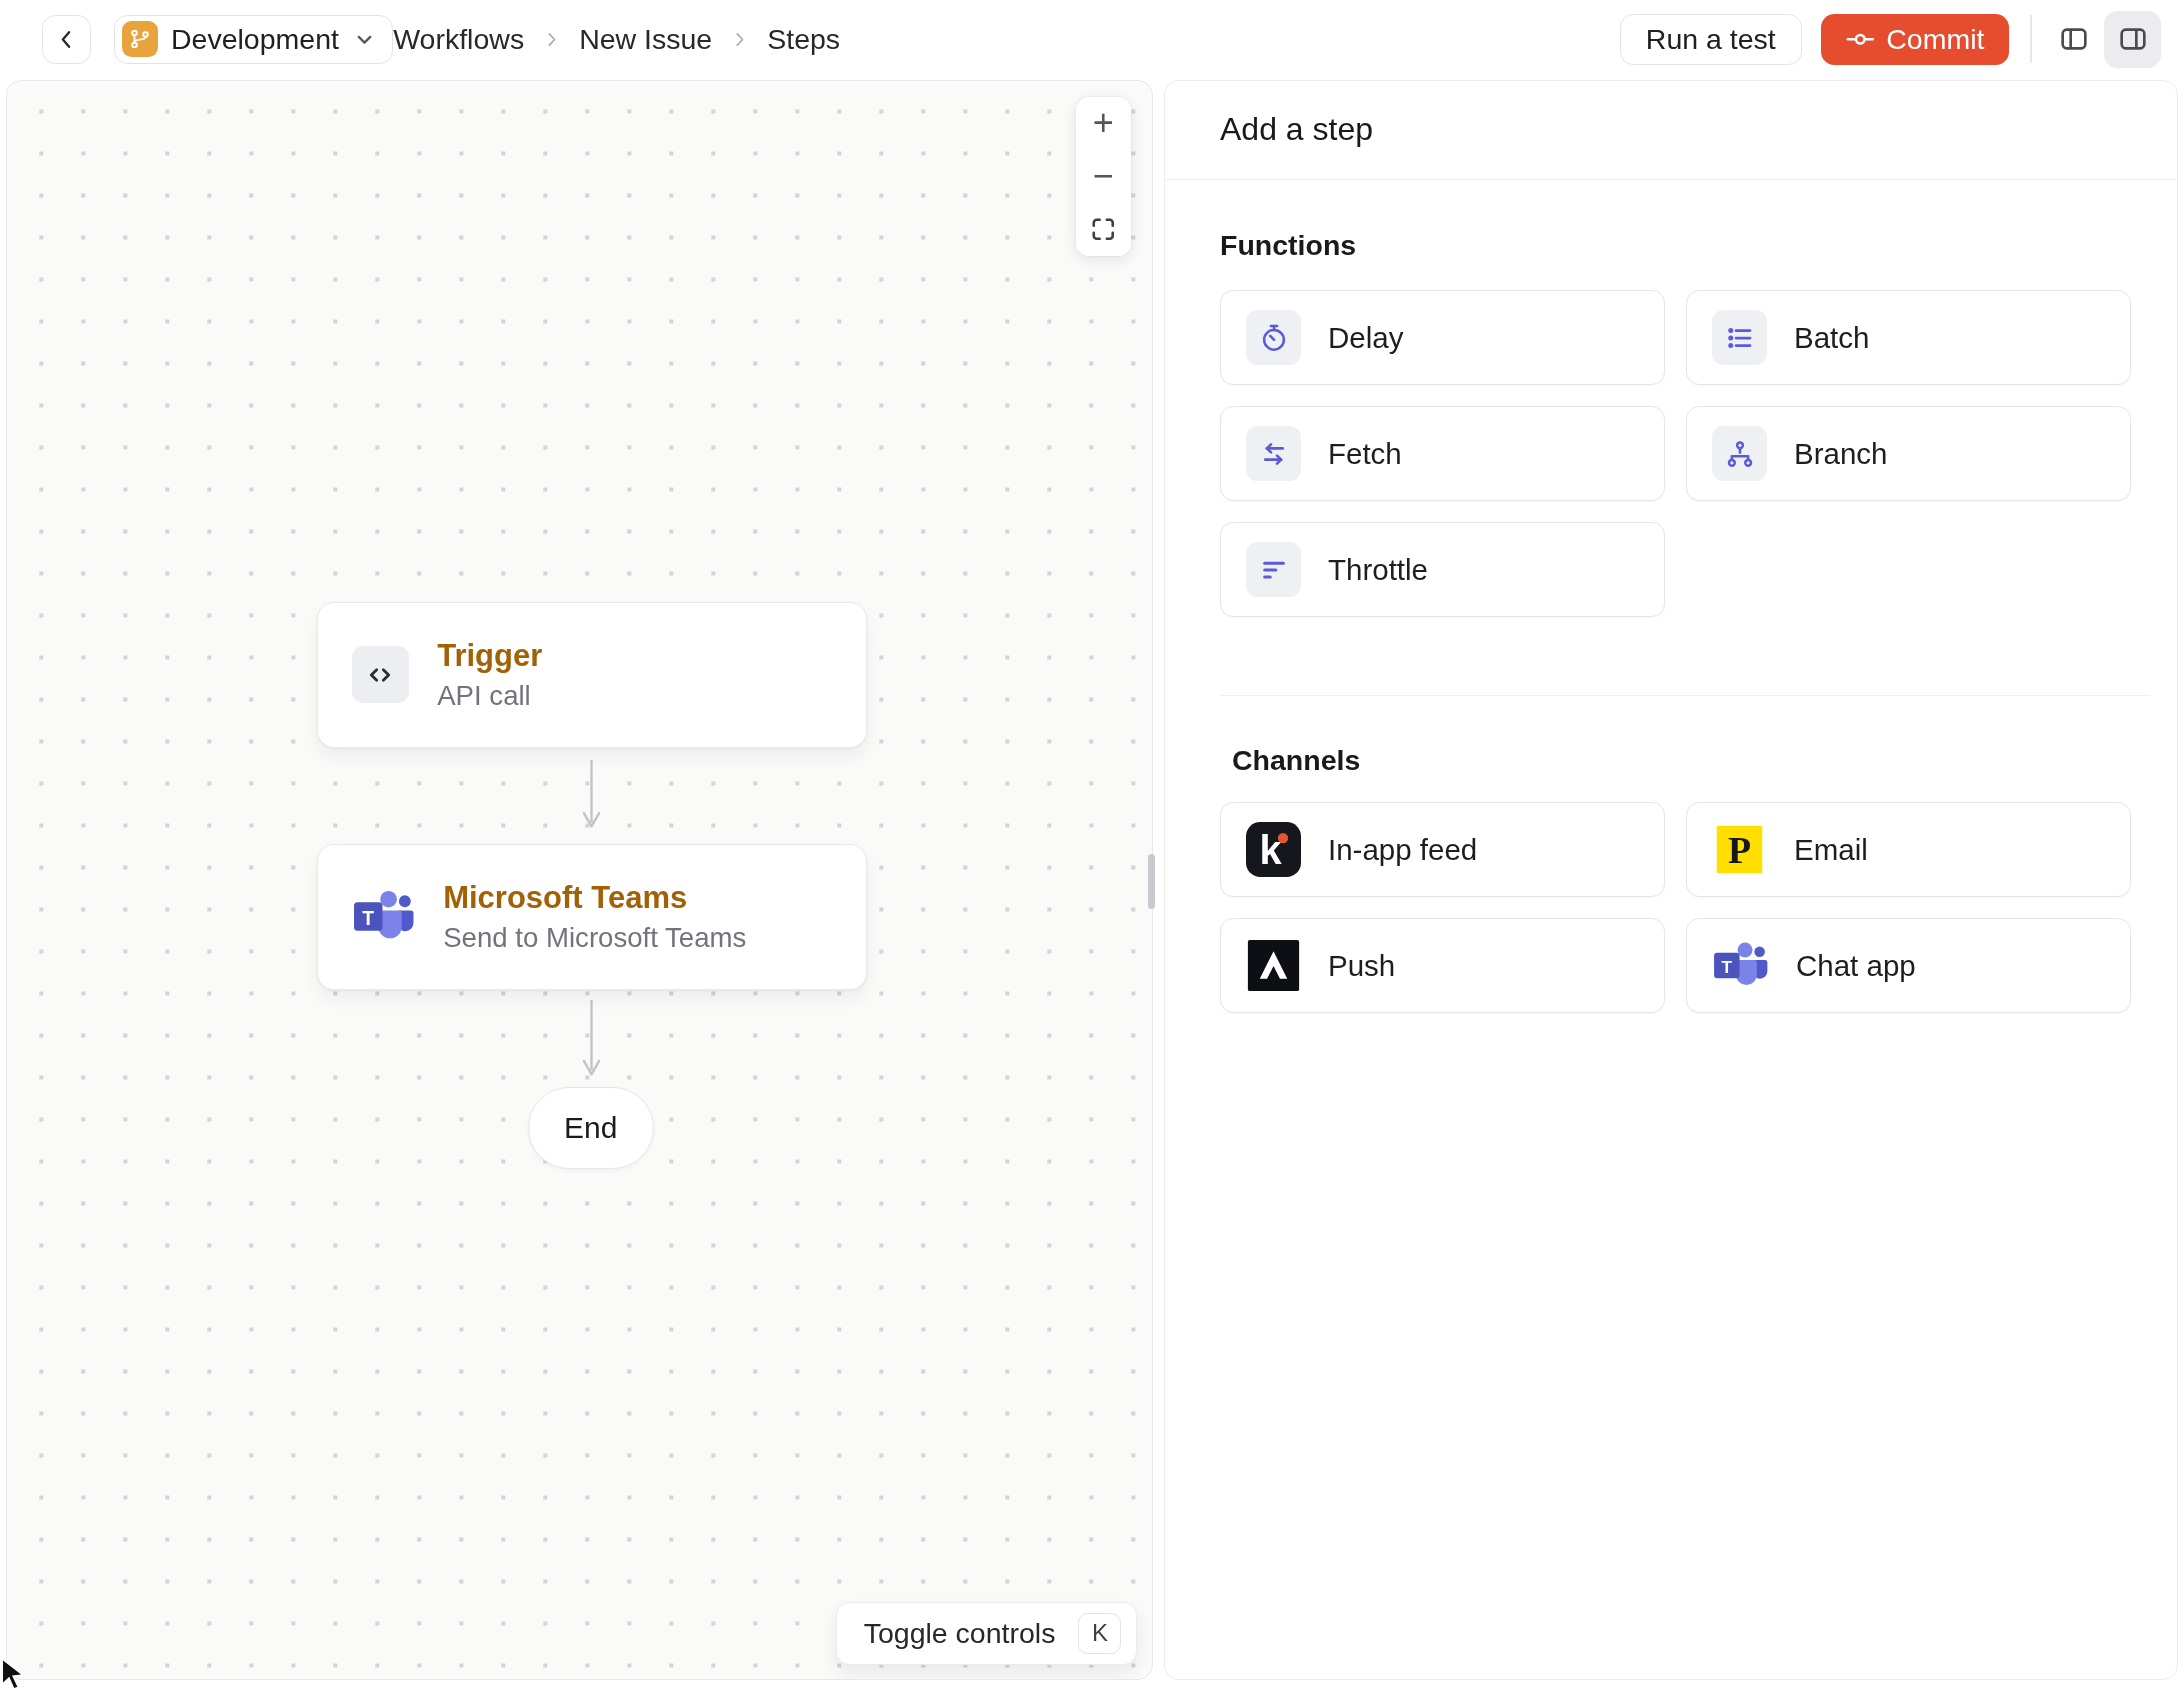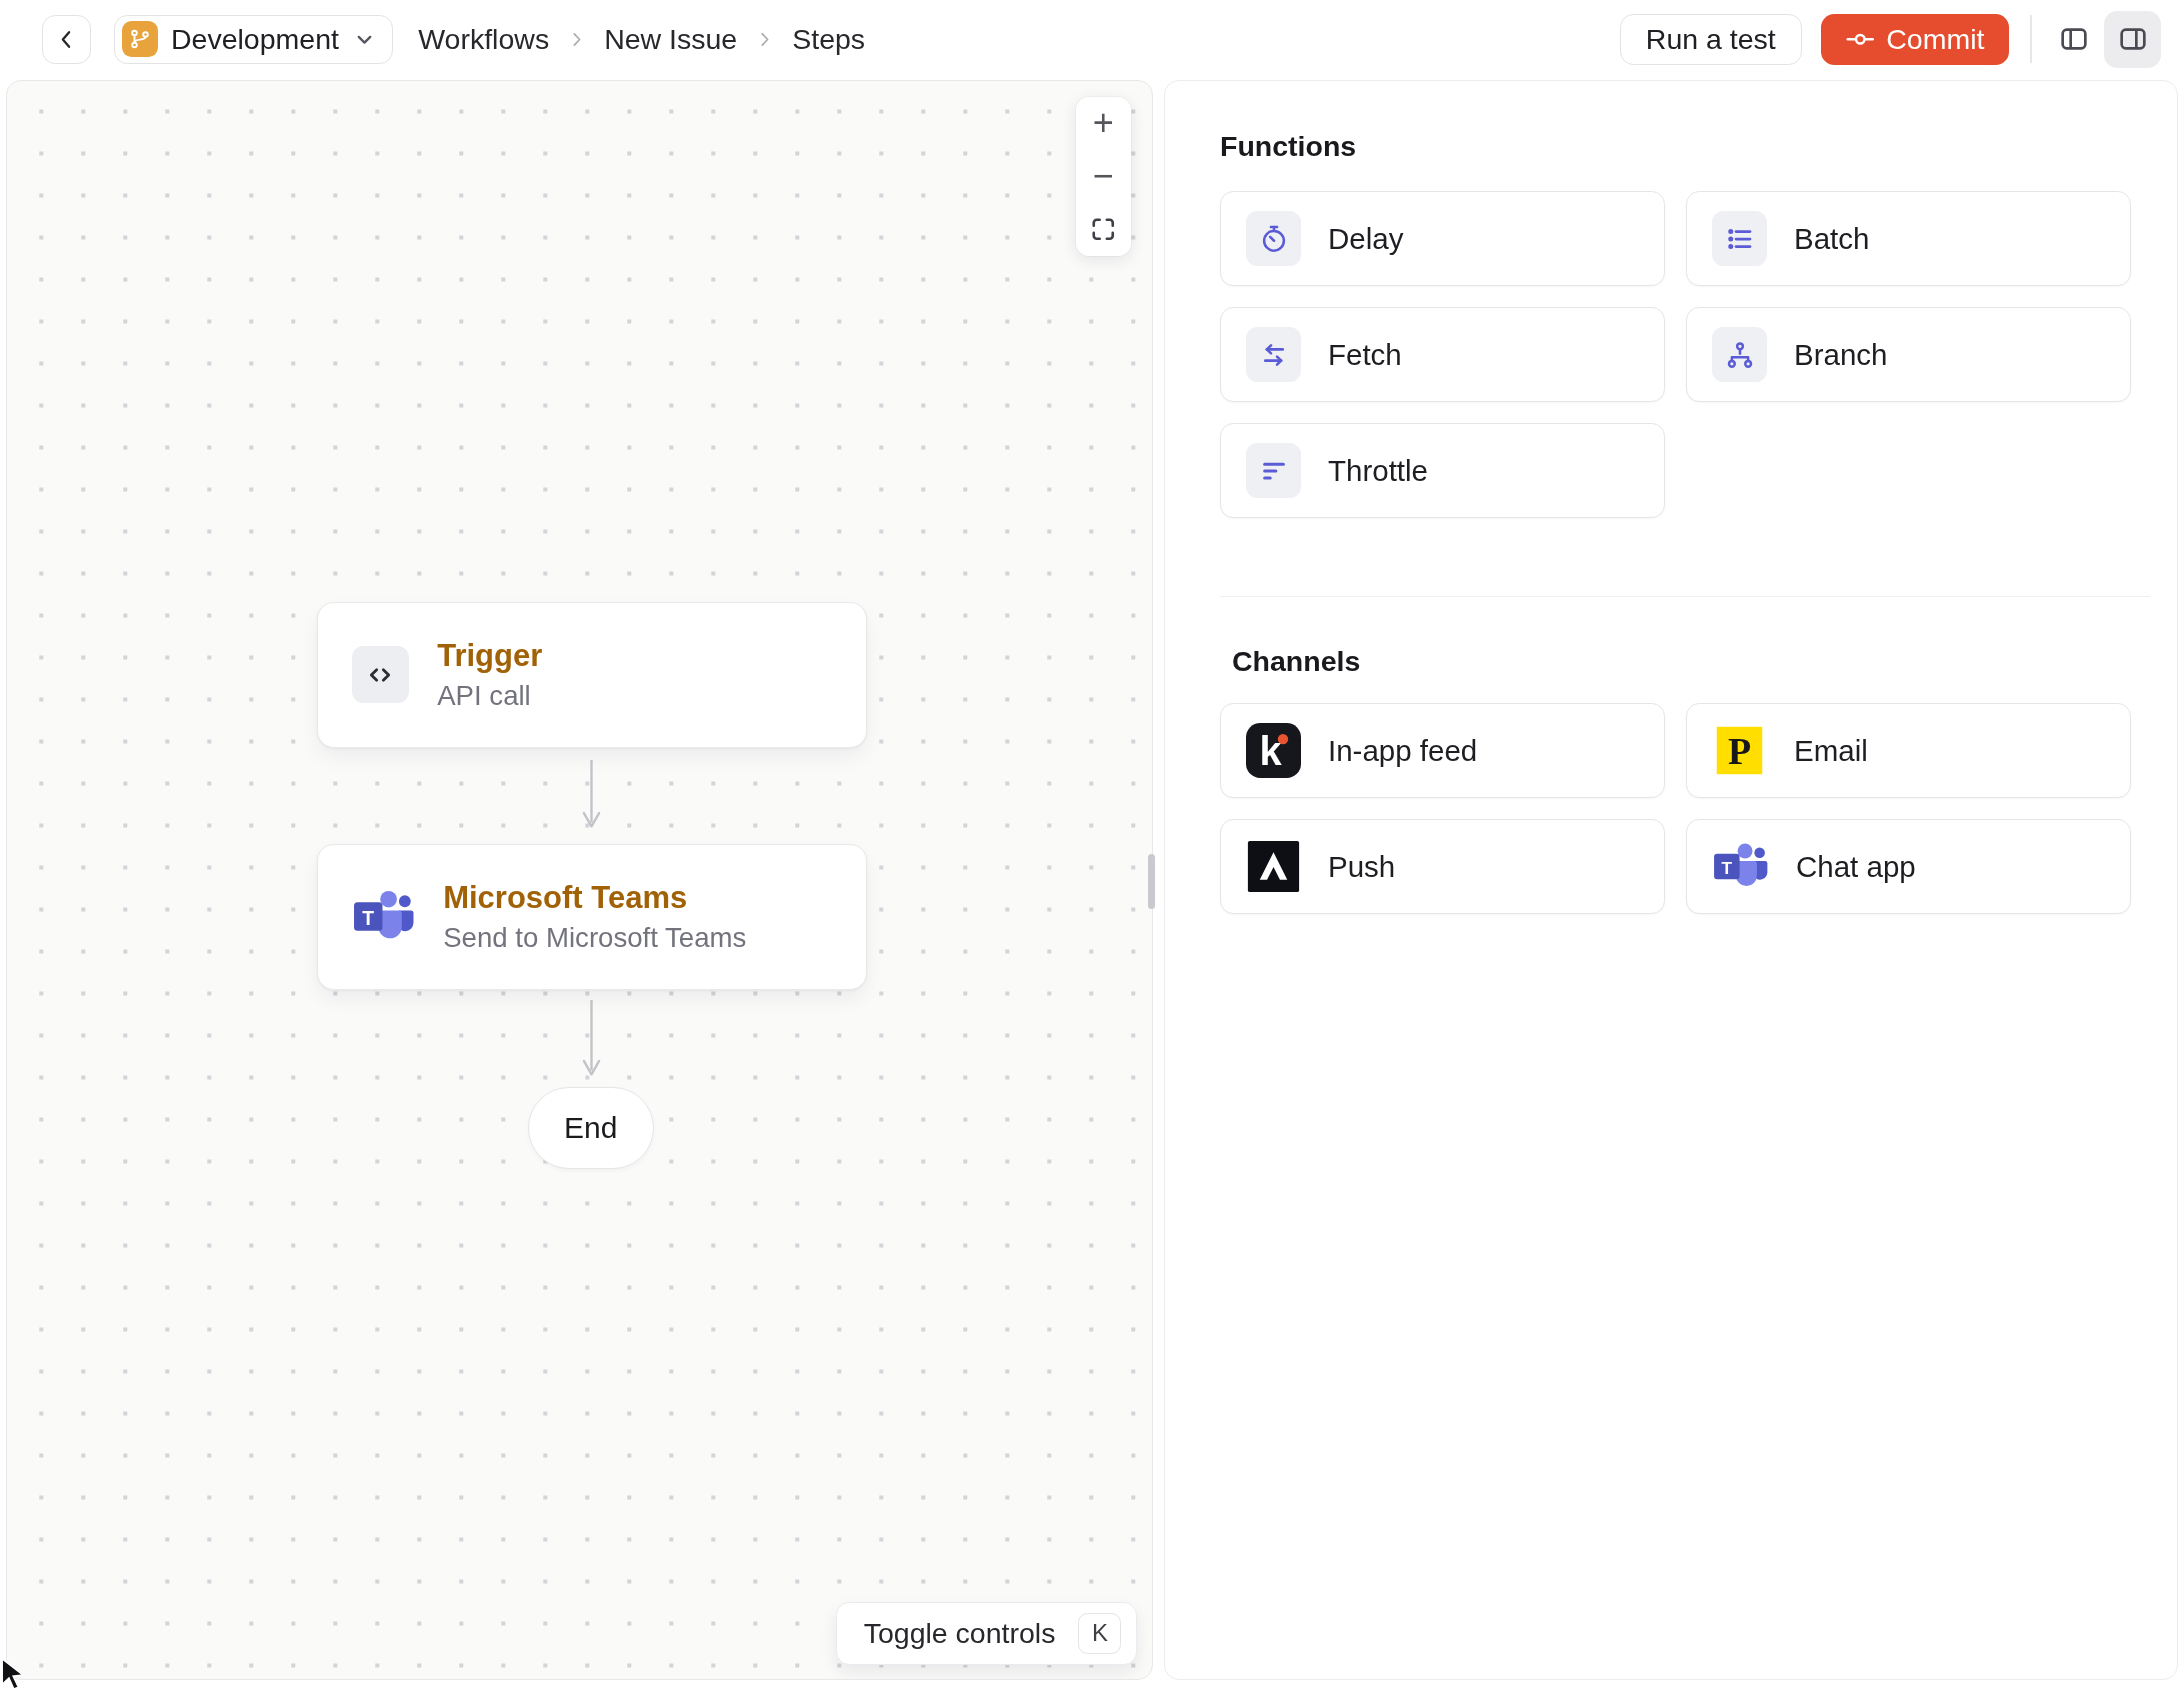--- a/index.html
+++ b/index.html
@@ -9,21 +9,21 @@
 
   
   header { position:relative; height:78px; display:flex; align-items:center;
     padding:0 23px 0 42px; background:#fff; }
   .iconbtn { display:grid; place-items:center; background:#fff; border:none; cursor:pointer; }
   .back-btn { width:49px; height:49px; border:1.4px solid #E3E3E6; border-radius:13.3px; }
   .env { margin-left:23px; height:49px; display:flex; align-items:center; gap:13.3px;
     padding:0 15px 0 6.7px; border:1.4px solid #E3E3E6; border-radius:13.3px; background:#fff; cursor:pointer; }
   .env-badge { width:36px; height:36px; border-radius:9.5px; background:#E8A33D; display:grid; place-items:center; }
   .env-label { font-size:28.5px; font-weight:500; color:#202024; }
-  .breadcrumb { margin-left:25px; display:flex; align-items:center; gap:17px; }
+  .breadcrumb { display:flex; align-items:center; gap:17px; }
   .crumb { font-size:28.5px; font-weight:500; color:#27272C; cursor:pointer; }
   .spacer { flex:1; }
   .run-test { height:51px; padding:0 25px; border:1.4px solid #E3E3E6; border-radius:13.3px;
     background:#fff; font-size:28.5px; font-weight:500; color:#202024; cursor:pointer; }
   .commit { margin-left:19px; height:51px; padding:0 25px; border:none; border-radius:13.3px;
     background:#E54D2E; color:#fff; font-size:28.5px; font-weight:500; display:flex;
     align-items:center; gap:12px; cursor:pointer; }
   .vdiv { width:1.9px; height:48px; background:#E7E7EA; margin:0 17px 0 21px; }
   .panel-toggle { width:49px; height:49px; border-radius:13.3px; background:transparent; }
   .panel-toggle.active { width:57px; height:57px; background:#ECECEF; margin-left:5.7px; }
@@ -242,20 +242,23 @@
 
       <button class="toggle-controls">
         <span>Toggle controls</span>
         <span class="kbd">K</span>
       </button>
     </section>
 
     <div class="resize-handle"></div>
 
     <aside class="panel">
+      <div class="panel-header">
+        <span class="panel-title">Add a step</span>
+      </div>
 
       <div class="section">
         <div class="section-label fn-label">Functions</div>
         <div class="grid">
 
           <div class="card">
             <span class="card-iconbox fn">
               <svg width="30" height="30" viewBox="0 0 24 24" fill="none" stroke="#5B5BD6" stroke-width="2" stroke-linecap="round">
                 <line x1="9.5" y1="2.3" x2="14.5" y2="2.3"></line>
                   <line x1="12" y1="2.3" x2="12" y2="5"></line>

